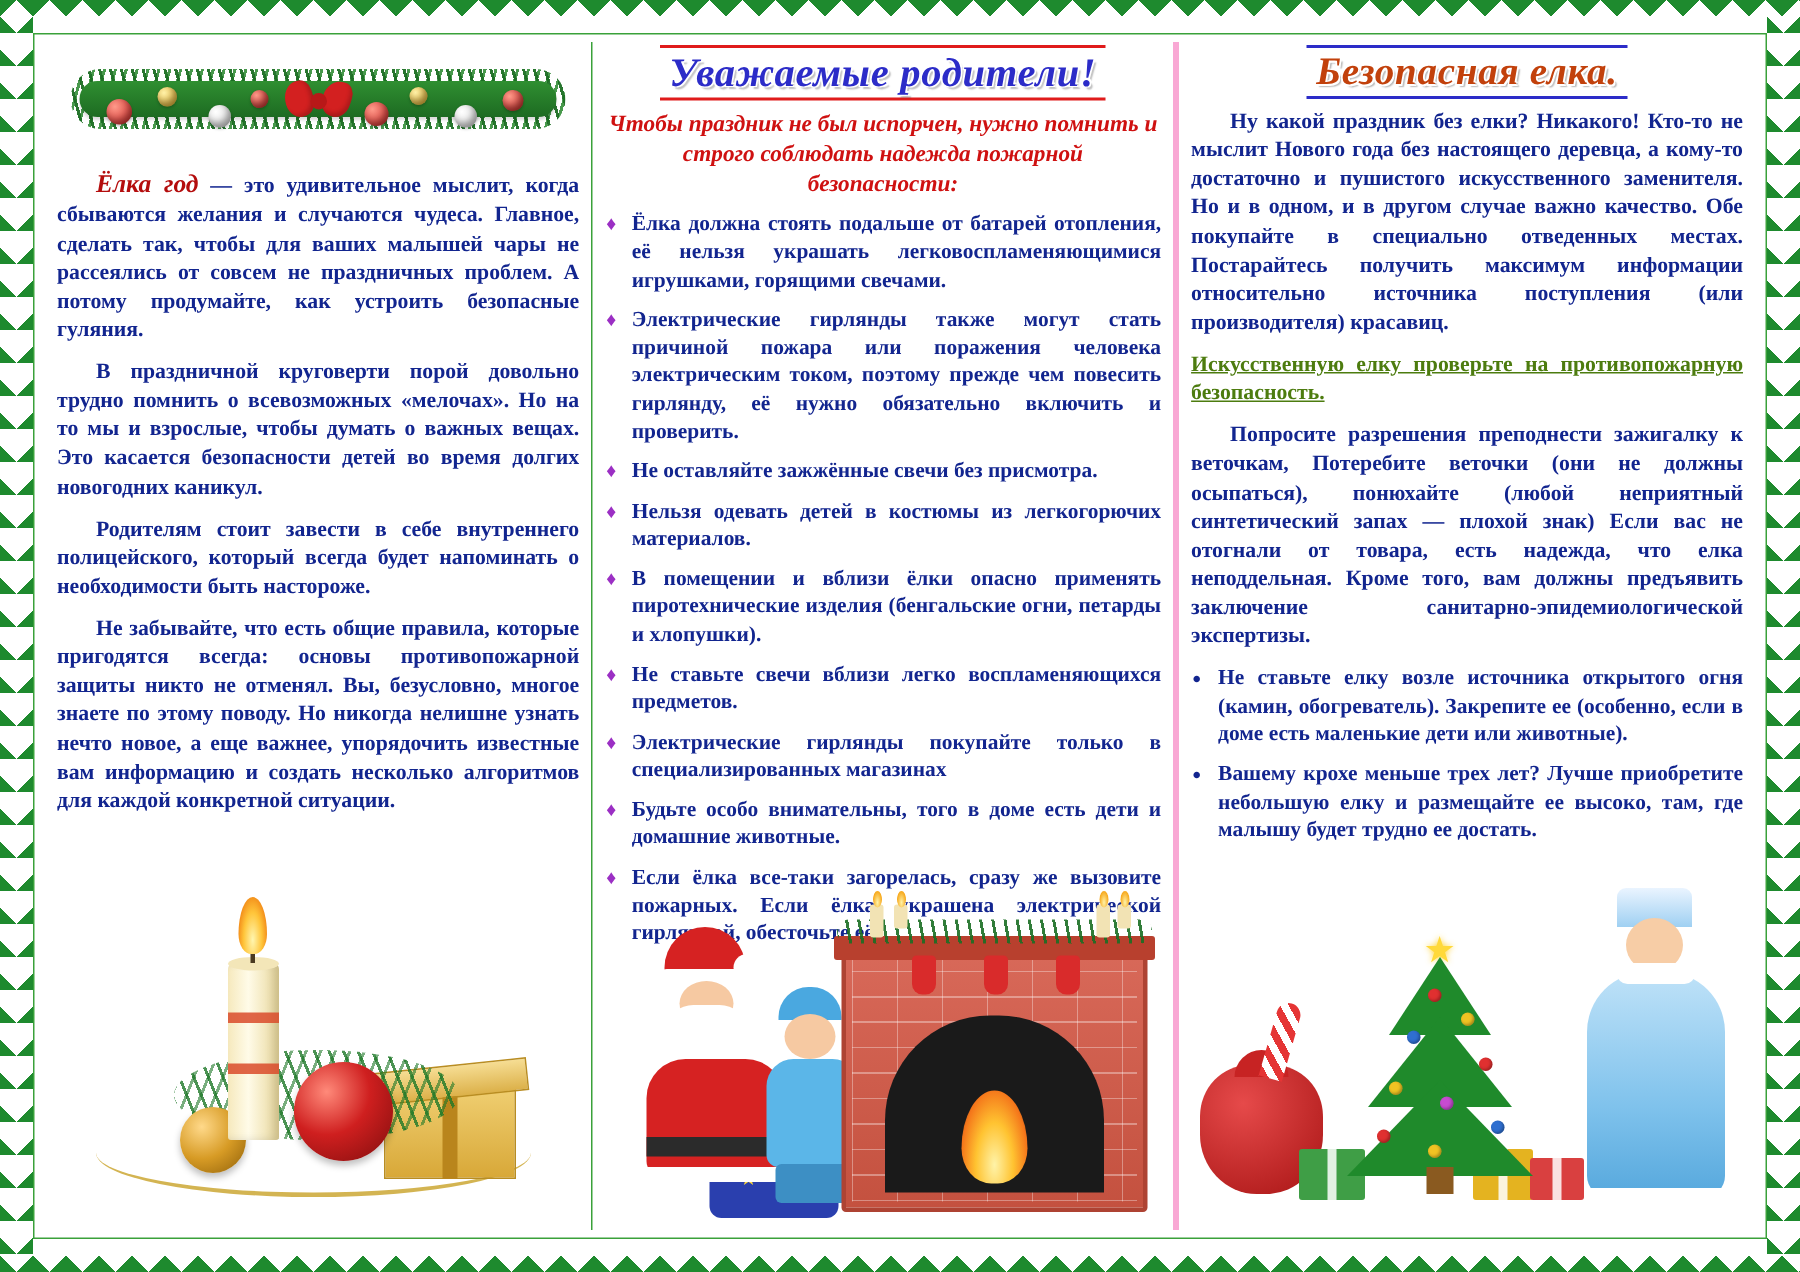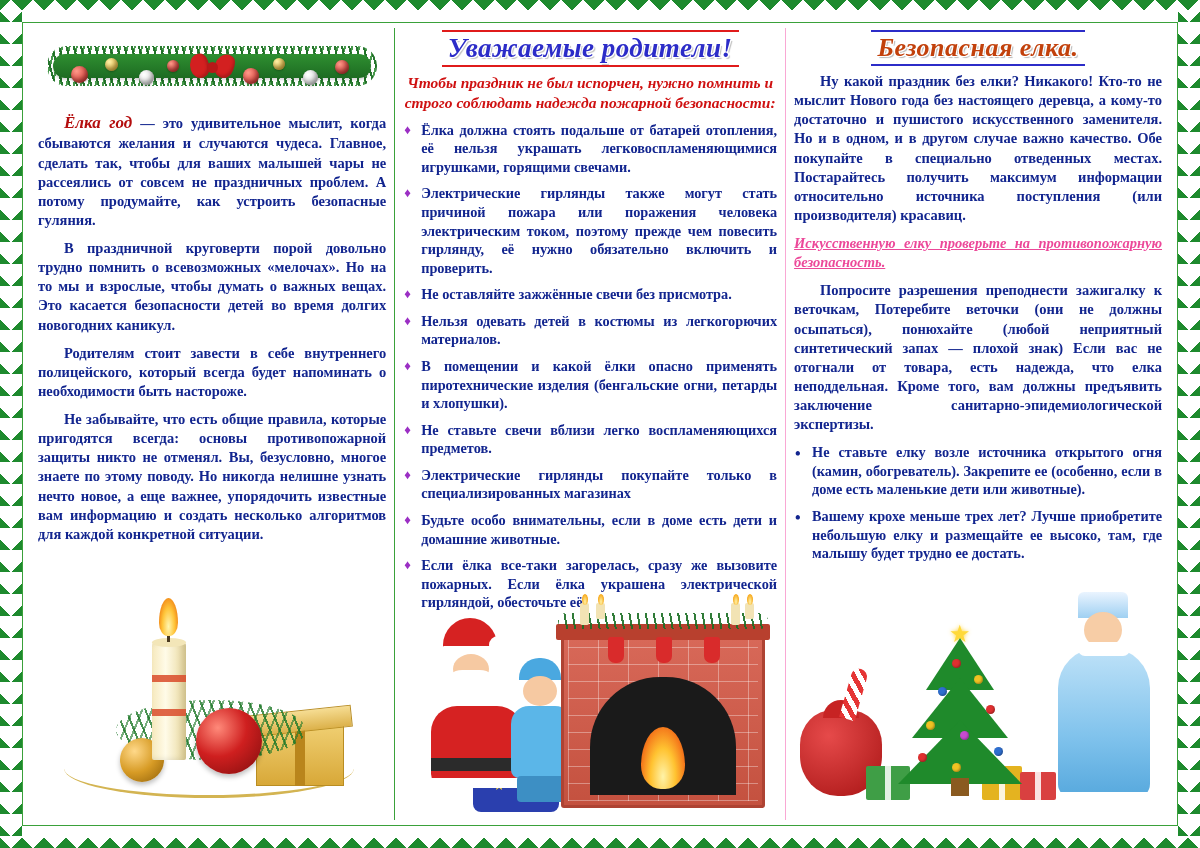--- a/index.html
+++ b/index.html
@@ -62,21 +62,21 @@
     width: 1140px; height: 792px;
     display: flex;
     box-sizing: border-box;
   }
   .col {
     position: relative;
     box-sizing: border-box;
     padding: 0 8px;
   }
   .col-1 { width: 368px; }
-  .col-2 { width: 396px; border-left: 1px solid #3aa13a; border-right: 1px solid #f9a8d4; }
+  .col-2 { width: 396px; border-left: 1px solid #3aa13a; border-right: 4px solid #f9a8d4; }
   .col-3 { width: 388px; }
 
   
   .garland {
     position: relative;
     width: 330px;
     height: 70px;
     margin: 4px auto 10px auto;
   }
   .garland .bough {
@@ -392,22 +392,21 @@
     font-size: 26px;
     color: #c2410c;
     border-top-color: #2c2cc8;
     border-bottom-color: #2c2cc8;
     text-shadow:
       -1px -1px 0 #fff, 1px -1px 0 #fff, -1px 1px 0 #fff, 1px 1px 0 #fff,
       2px 2px 1px rgba(0,0,0,.28);
   }
   .underline-red {
     text-decoration: underline;
-    color: #ec4899;
-    font-style: italic;
+    color: #4d7c0f;
     font-weight: bold;
   }
   ul.bullets-round li .bul { color: #12258f; font-size: 16px; }
 
   .tree-art {
     position: absolute;
     left: 8px; bottom: 8px;
     width: 372px; height: 230px;
   }
   .xtree {
@@ -545,24 +544,24 @@
         <span class="t">Уважаемые родители!</span>
       </div>
 
       <div class="subtitle">Чтобы праздник не был испорчен, нужно помнить и строго соблюдать надежда пожарной безопасности:</div>
 
       <ul class="bullets">
         <li><span class="bul">♦</span><span>Ёлка должна стоять подальше от батарей отопления, её нельзя украшать легковоспламеняющимися игрушками, горящими свечами.</span></li>
         <li><span class="bul">♦</span><span>Электрические гирлянды также могут стать причиной пожара или поражения человека электрическим током, поэтому прежде чем повесить гирлянду, её нужно обязательно включить и проверить.</span></li>
         <li><span class="bul">♦</span><span>Не оставляйте зажжённые свечи без присмотра.</span></li>
         <li><span class="bul">♦</span><span>Нельзя одевать детей в костюмы из легкогорючих материалов.</span></li>
-        <li><span class="bul">♦</span><span>В помещении и какой ёлки опасно применять пиротехнические изделия (бенгальские огни, петарды и хлопушки).</span></li>
+        <li><span class="bul">♦</span><span>В помещении и вблизи ёлки опасно применять пиротехнические изделия (бенгальские огни, петарды и хлопушки).</span></li>
         <li><span class="bul">♦</span><span>Не ставьте свечи вблизи легко воспламеняющихся предметов.</span></li>
         <li><span class="bul">♦</span><span>Электрические гирлянды покупайте только в специализированных магазинах</span></li>
-        <li><span class="bul">♦</span><span>Будьте особо внимательны, если в доме есть дети и домашние животные.</span></li>
+        <li><span class="bul">♦</span><span>Будьте особо внимательны, того в доме есть дети и домашние животные.</span></li>
         <li><span class="bul">♦</span><span>Если ёлка все-таки загорелась, сразу же вызовите пожарных. Если ёлка украшена электрической гирляндой, обесточьте её.</span></li>
       </ul>
 
       <div class="art-row">
         <div class="bluebag">
           <span class="star" style="left:10px; top:12px;">★</span>
           <span class="star" style="left:36px; top:8px;">★</span>
           <span class="star" style="left:60px; top:20px;">★</span>
           <span class="star" style="left:20px; top:40px;">★</span>
           <span class="star" style="left:48px; top:48px;">★</span>

